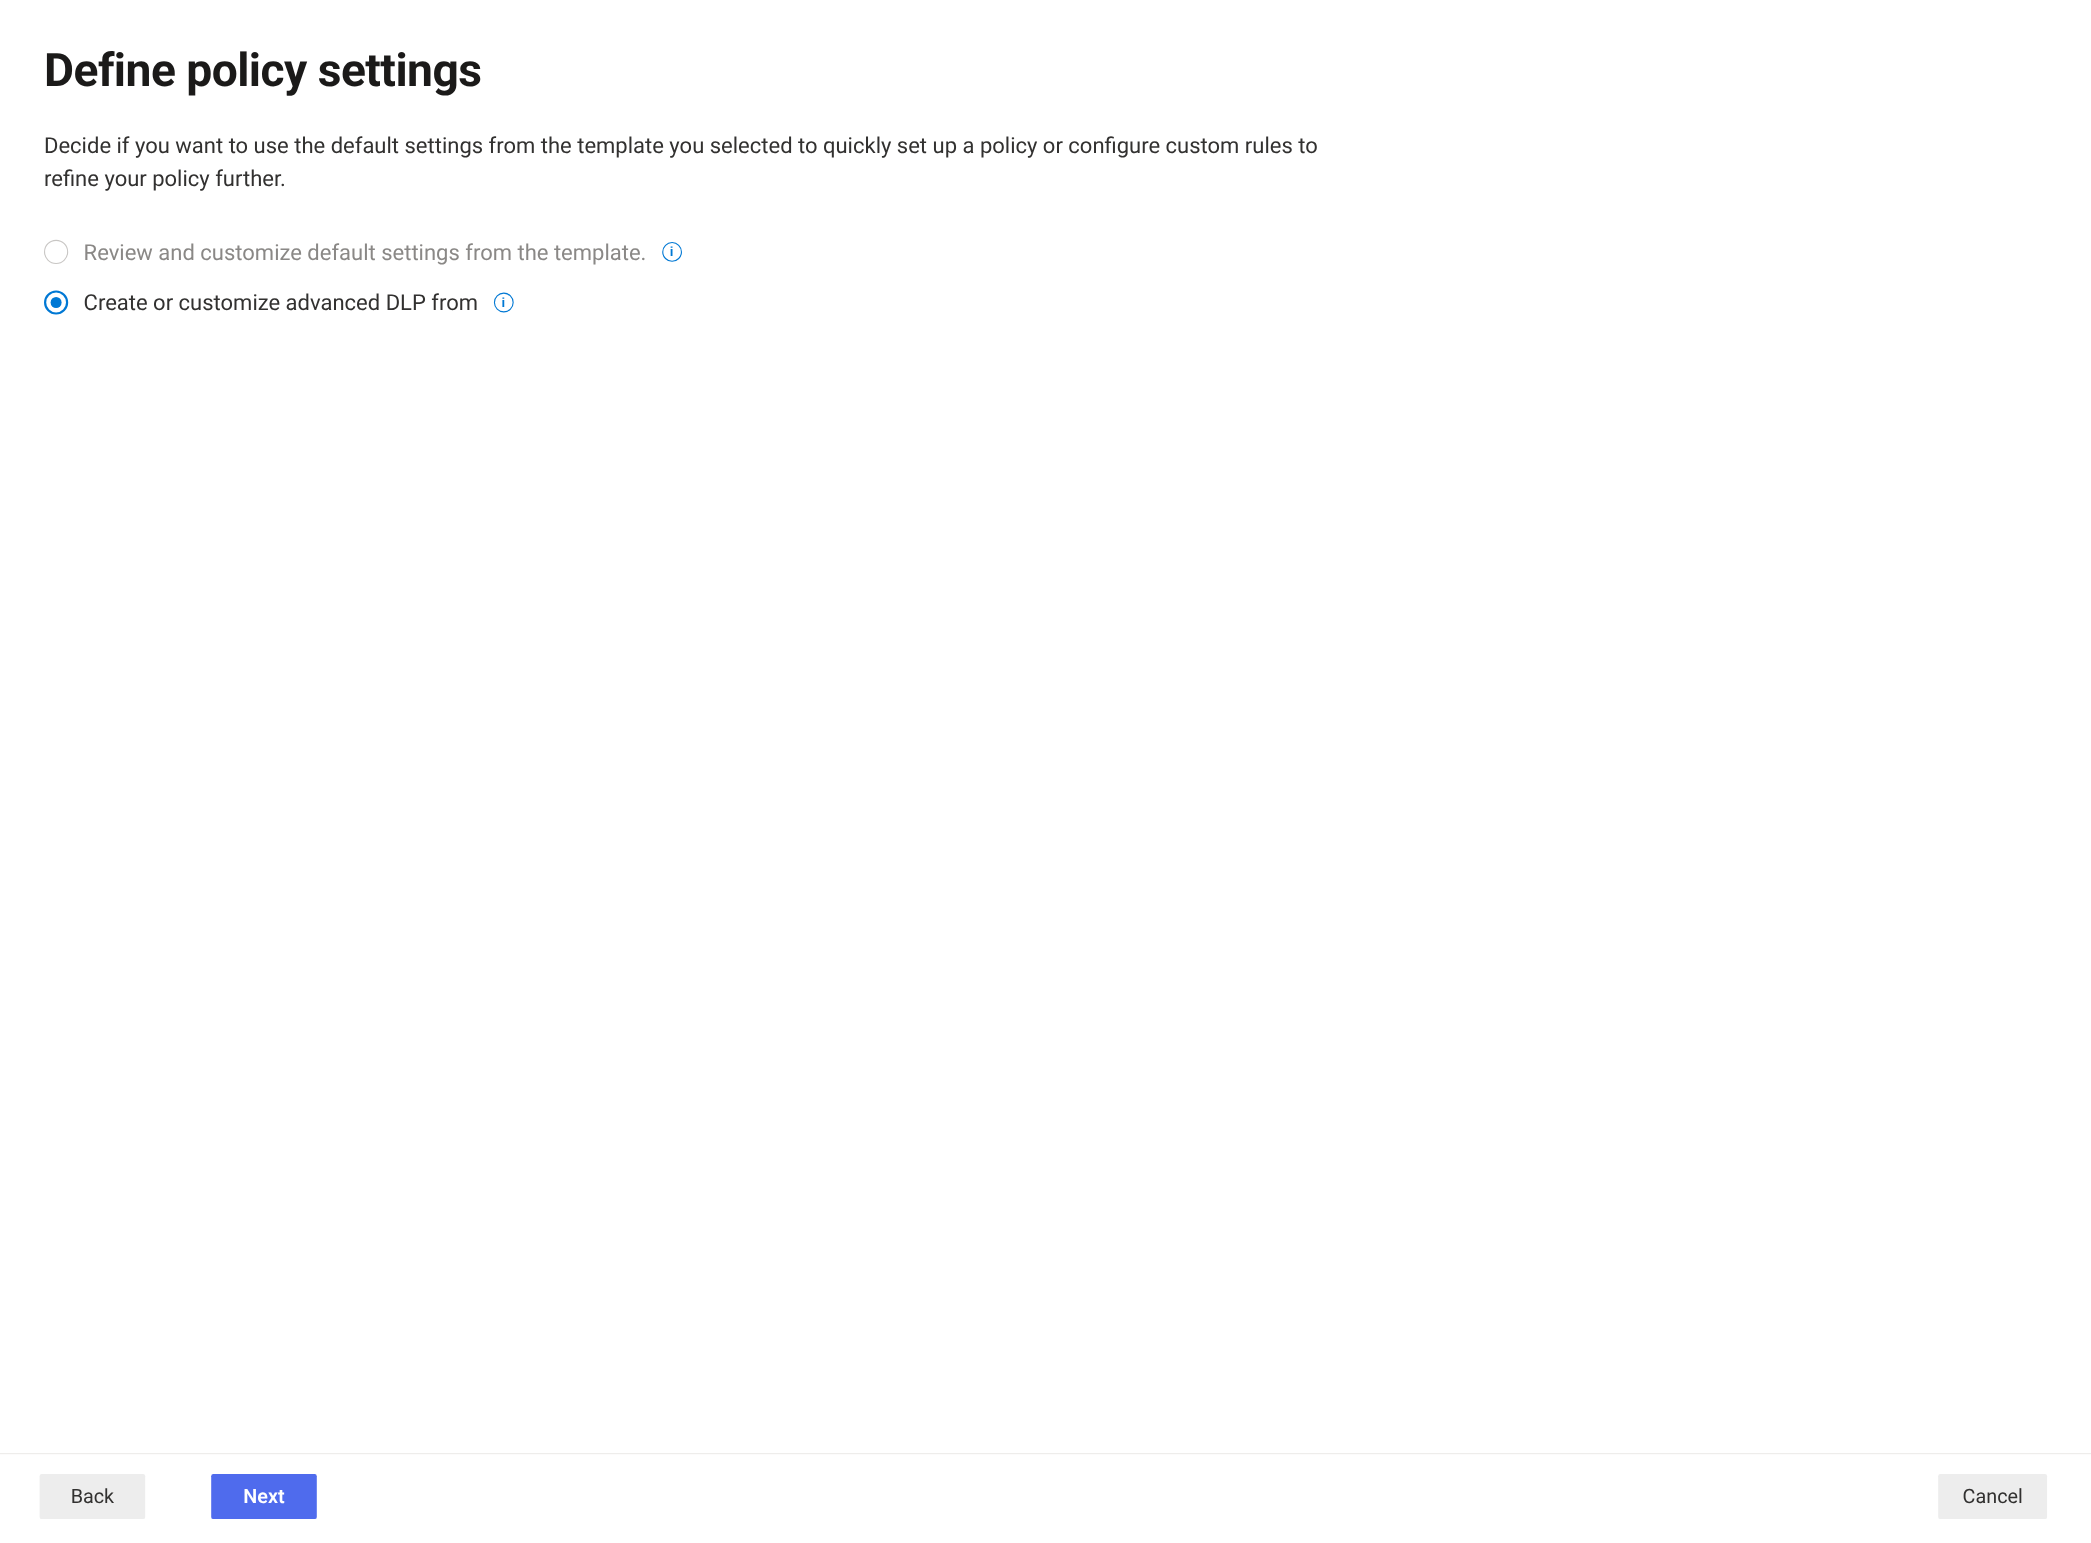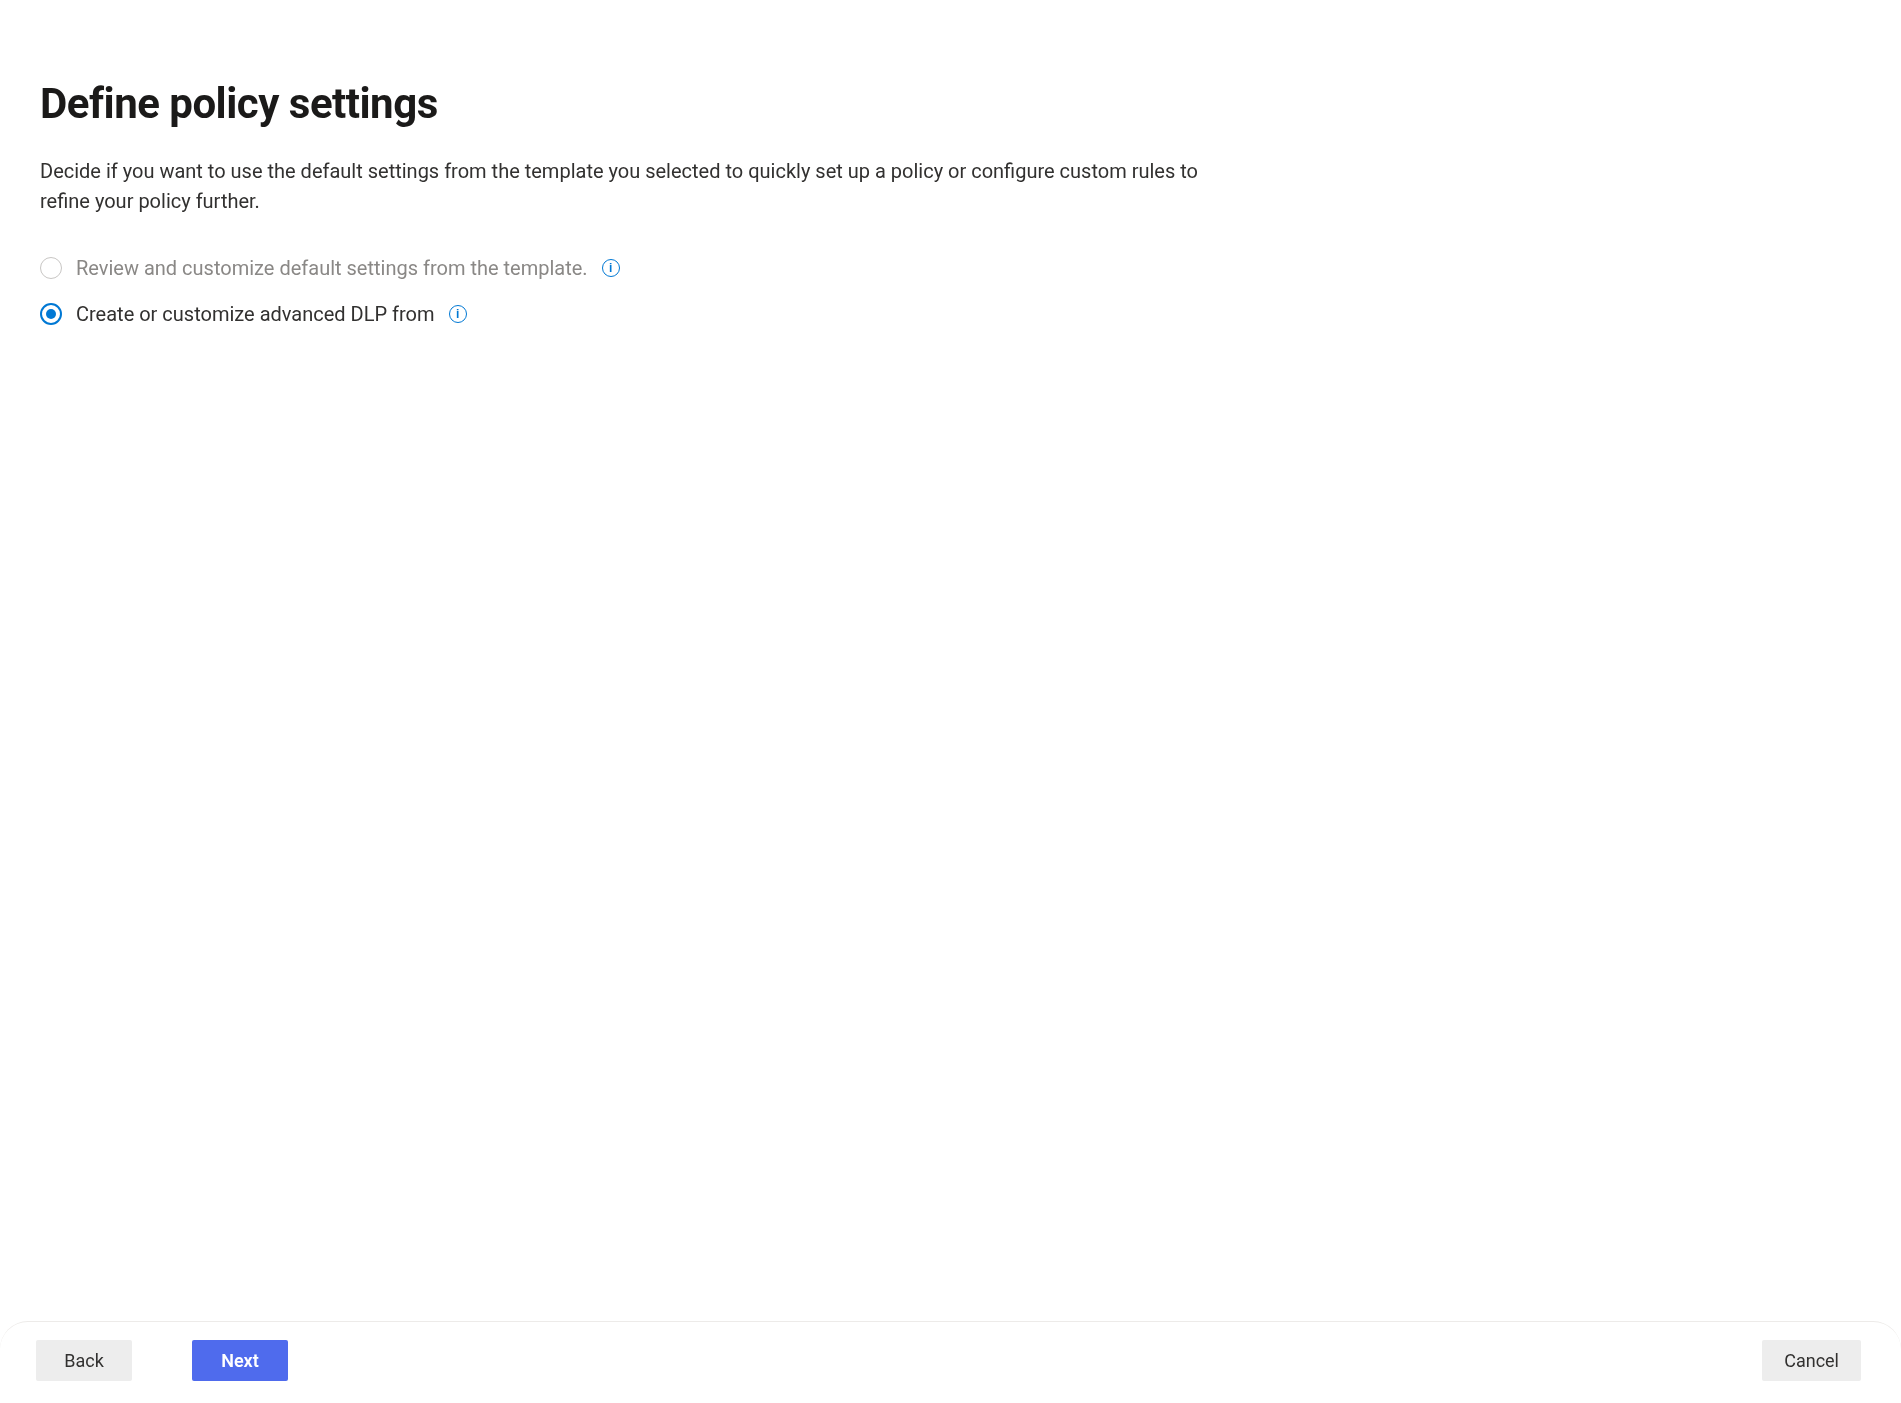--- a/index.html
+++ b/index.html
@@ -22,21 +22,20 @@
     .content {
       flex: 1 1 auto;
       padding: 40px 40px 20px 40px;
     }
     h1.page-title {
       font-size: 42px;
       font-weight: 700;
       color: #1b1a19;
       margin-bottom: 28px;
       letter-spacing: -0.5px;
-      margin-top: 39px;
     }
     p.page-description {
       font-size: 20px;
       line-height: 1.5;
       color: #323130;
       max-width: 1180px;
       margin-bottom: 40px;
     }
     .radio-group {
       display: flex;
@@ -107,21 +106,20 @@
     .radio-option.disabled .info-icon {
       border-color: #0078d4;
       color: #0078d4;
     }
     .footer {
       border-top: 1px solid #edebe9;
       padding: 18px 40px 22px 36px;
       display: flex;
       align-items: center;
       gap: 20px;
-      border-radius: 28px;
     }
     .footer .spacer {
       flex: 1 1 auto;
     }
     button {
       font-family: inherit;
       font-size: 18px;
       padding: 10px 22px;
       border-radius: 2px;
       border: none;

